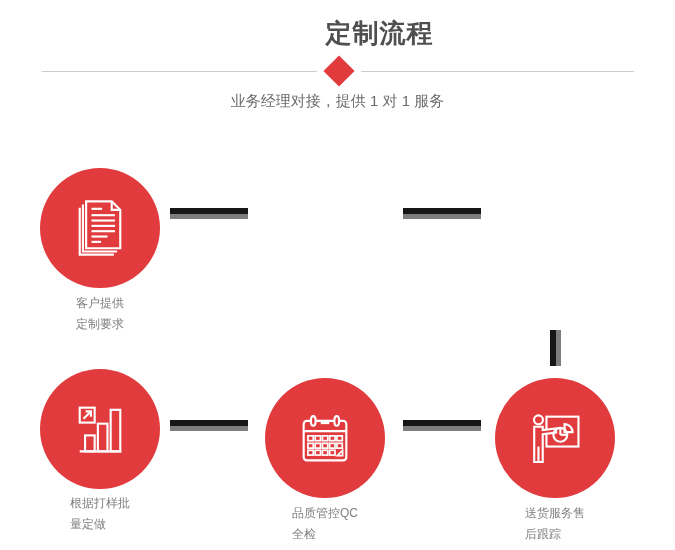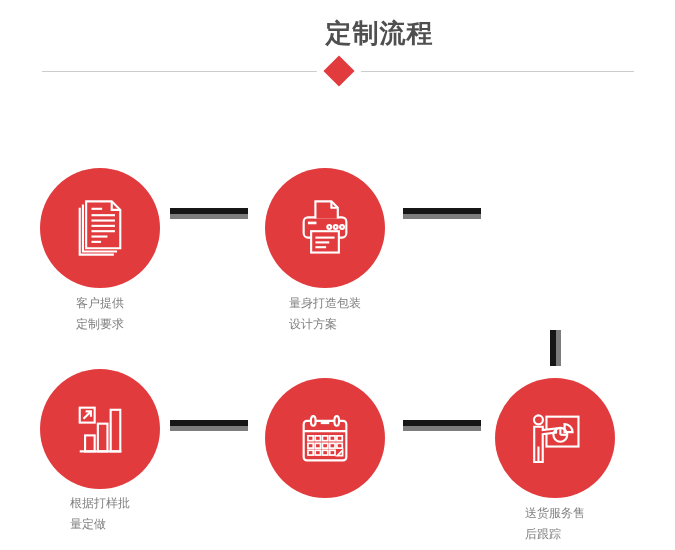--- a/index.html
+++ b/index.html
@@ -45,20 +45,21 @@
   .v1{left:550px;top:330px;}
 </style>
 </head>
 <body>
 
 <div class="page">
 
   <h1 class="title">定制流程</h1>
   <div class="divider"></div>
   <div class="diamond"></div>
+  <p class="subtitle">业务经理对接，提供 1 对 1 服务</p>
 
   <div class="step s1">
     <div class="circle">
       <svg width="64" height="64" viewBox="0 0 60 60">
         <g fill="none" stroke="#ffffff" stroke-width="2">
           <polyline points="11,11 11,55 43,55"></polyline>
           <polyline points="14,8 14,52 46,52"></polyline>
           <path d="M17,5 H41 L49,13 V49 H17 Z" fill="#e23b3e"></path>
           <path d="M41,5 V13 H49"></path>
           <line x1="22" y1="12" x2="32" y2="12"></line>
@@ -68,41 +69,20 @@
           <line x1="22" y1="33" x2="44" y2="33"></line>
           <line x1="22" y1="38" x2="37" y2="38"></line>
           <line x1="22" y1="43" x2="31" y2="43"></line>
         </g>
       </svg>
     </div>
     <span class="step-label">客户提供
 定制要求</span>
   </div>
 
-  <div class="step s2">
-    <div class="circle">
-      <svg width="64" height="64" viewBox="0 0 60 60">
-        <g fill="none" stroke="#ffffff" stroke-width="2">
-          <rect x="10" y="20" width="40" height="19" rx="4"></rect>
-          <path d="M21,21 V5 H36 L42,11 V21" fill="#e23b3e"></path>
-          <path d="M36,5 V11 H42"></path>
-          <rect x="14" y="24" width="8" height="2.5" fill="#ffffff" stroke="none"></rect>
-          <circle cx="34" cy="29" r="1.8"></circle>
-          <circle cx="40" cy="29" r="1.8"></circle>
-          <circle cx="46" cy="29" r="1.8"></circle>
-          <rect x="17" y="33" width="26" height="20" fill="#e23b3e"></rect>
-          <line x1="21" y1="39" x2="39" y2="39"></line>
-          <line x1="21" y1="43.5" x2="34" y2="43.5"></line>
-          <line x1="21" y1="48" x2="31" y2="48"></line>
-        </g>
-      </svg>
-    </div>
-    <span class="step-label">量身打造包装
-设计方案</span>
-  </div>
 
 
   <div class="step s4">
     <div class="circle">
       <svg width="64" height="64" viewBox="0 0 60 60">
         <g fill="none" stroke="#ffffff" stroke-width="2">
           <rect x="11" y="10" width="14" height="14"></rect>
           <line x1="14.5" y1="20.5" x2="21" y2="14"></line>
           <polyline points="16.5,13.5 21.5,13.5 21.5,18.5"></polyline>
           <line x1="11" y1="51" x2="50" y2="51"></line>
@@ -138,20 +118,22 @@
               <rect x="41.2" y="35" width="5" height="4.5"></rect>
             <rect x="14" y="41.5" width="5" height="4.5"></rect>
               <rect x="20.8" y="41.5" width="5" height="4.5"></rect>
               <rect x="27.6" y="41.5" width="5" height="4.5"></rect>
               <rect x="34.4" y="41.5" width="5" height="4.5"></rect>
             <path d="M41.5,46.5 L46.5,41.5 L46.5,46.5 Z"></path>
           </g>
         </g>
       </svg>
     </div>
+    <span class="step-label">品质管控QC
+全检</span>
   </div>
 
   <div class="step s6">
     <div class="circle">
       <svg width="64" height="64" viewBox="0 0 60 60">
         <g fill="none" stroke="#ffffff" stroke-width="2">
           <rect x="22" y="10" width="30" height="28"></rect>
           <circle cx="14.5" cy="13" r="4.2" fill="#e23b3e"></circle>
           <path d="M10.5,19.5 L18.5,19.5 L18.5,22.5 L31,21 L31,25 L18.5,26.5 L18.5,52.5 L10.5,52.5 Z" fill="#e23b3e"></path>
           <line x1="14.5" y1="38" x2="14.5" y2="52.5"></line>

